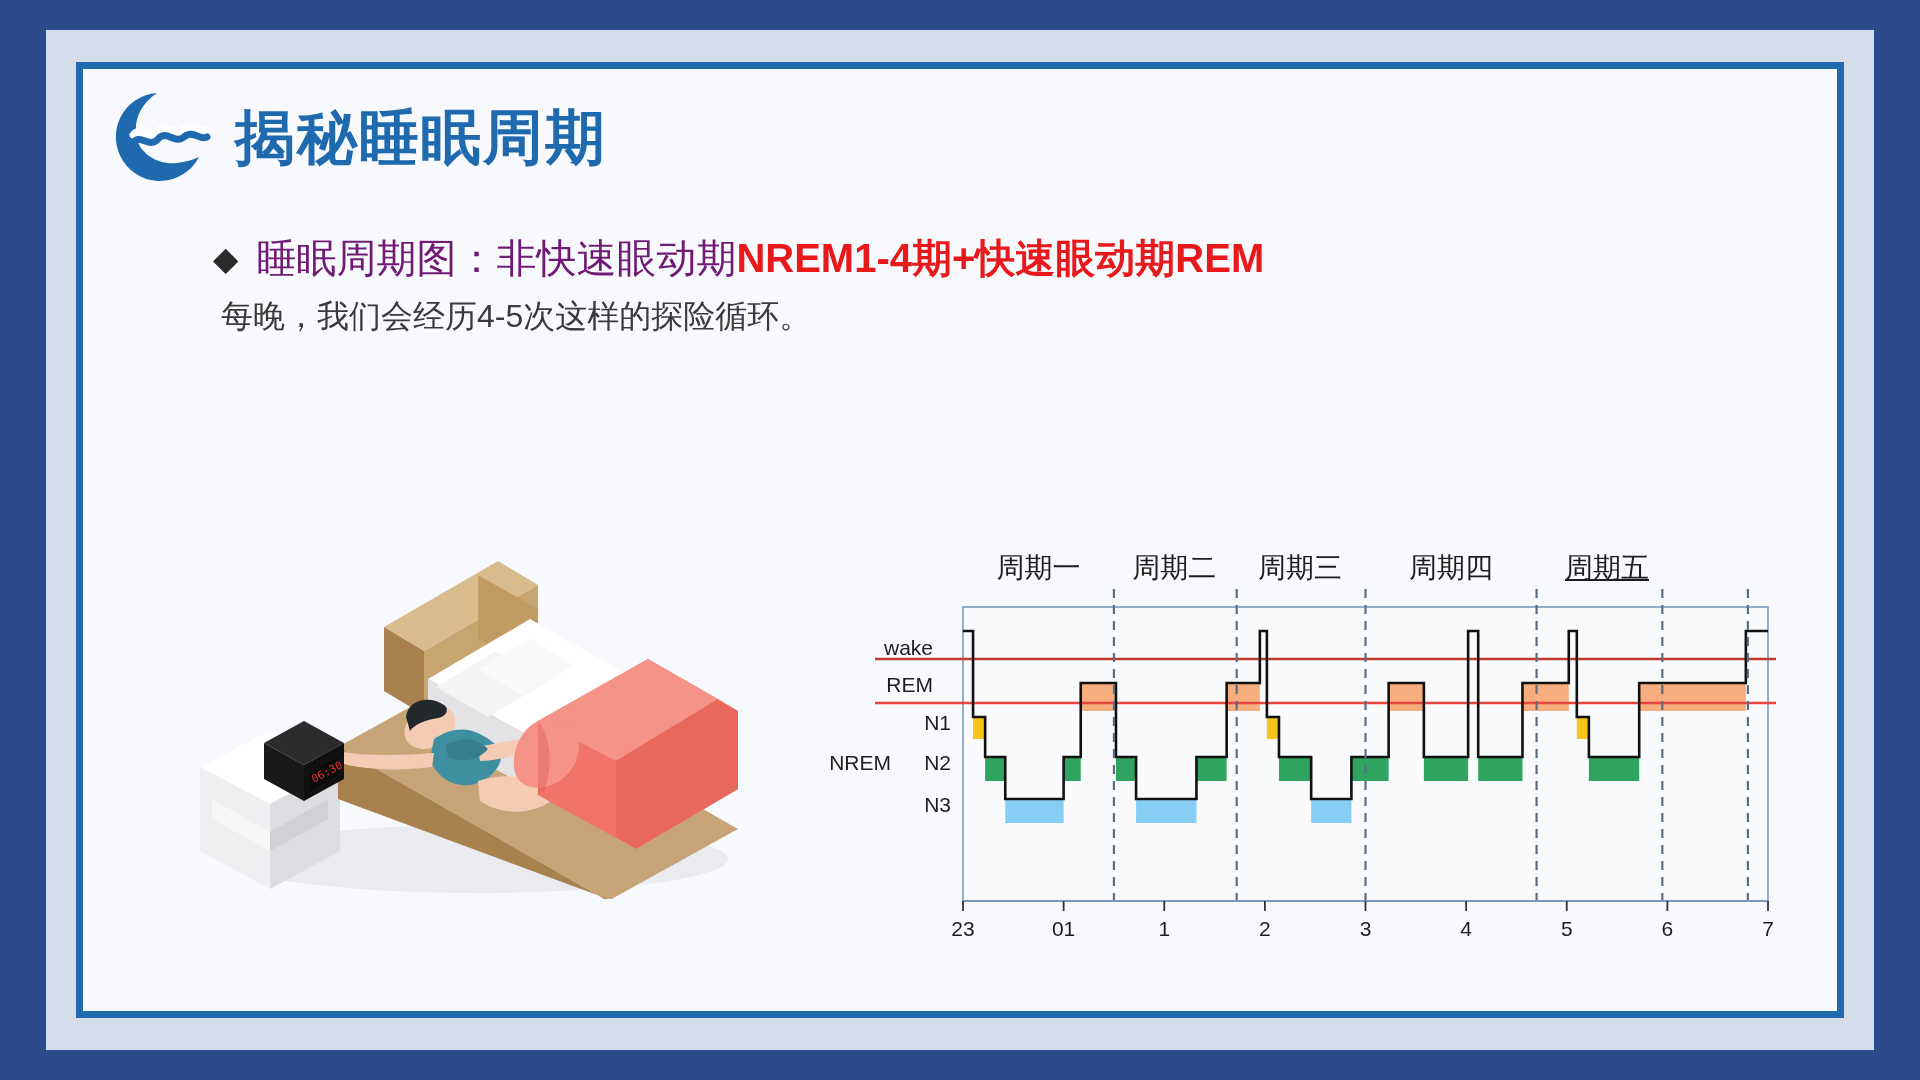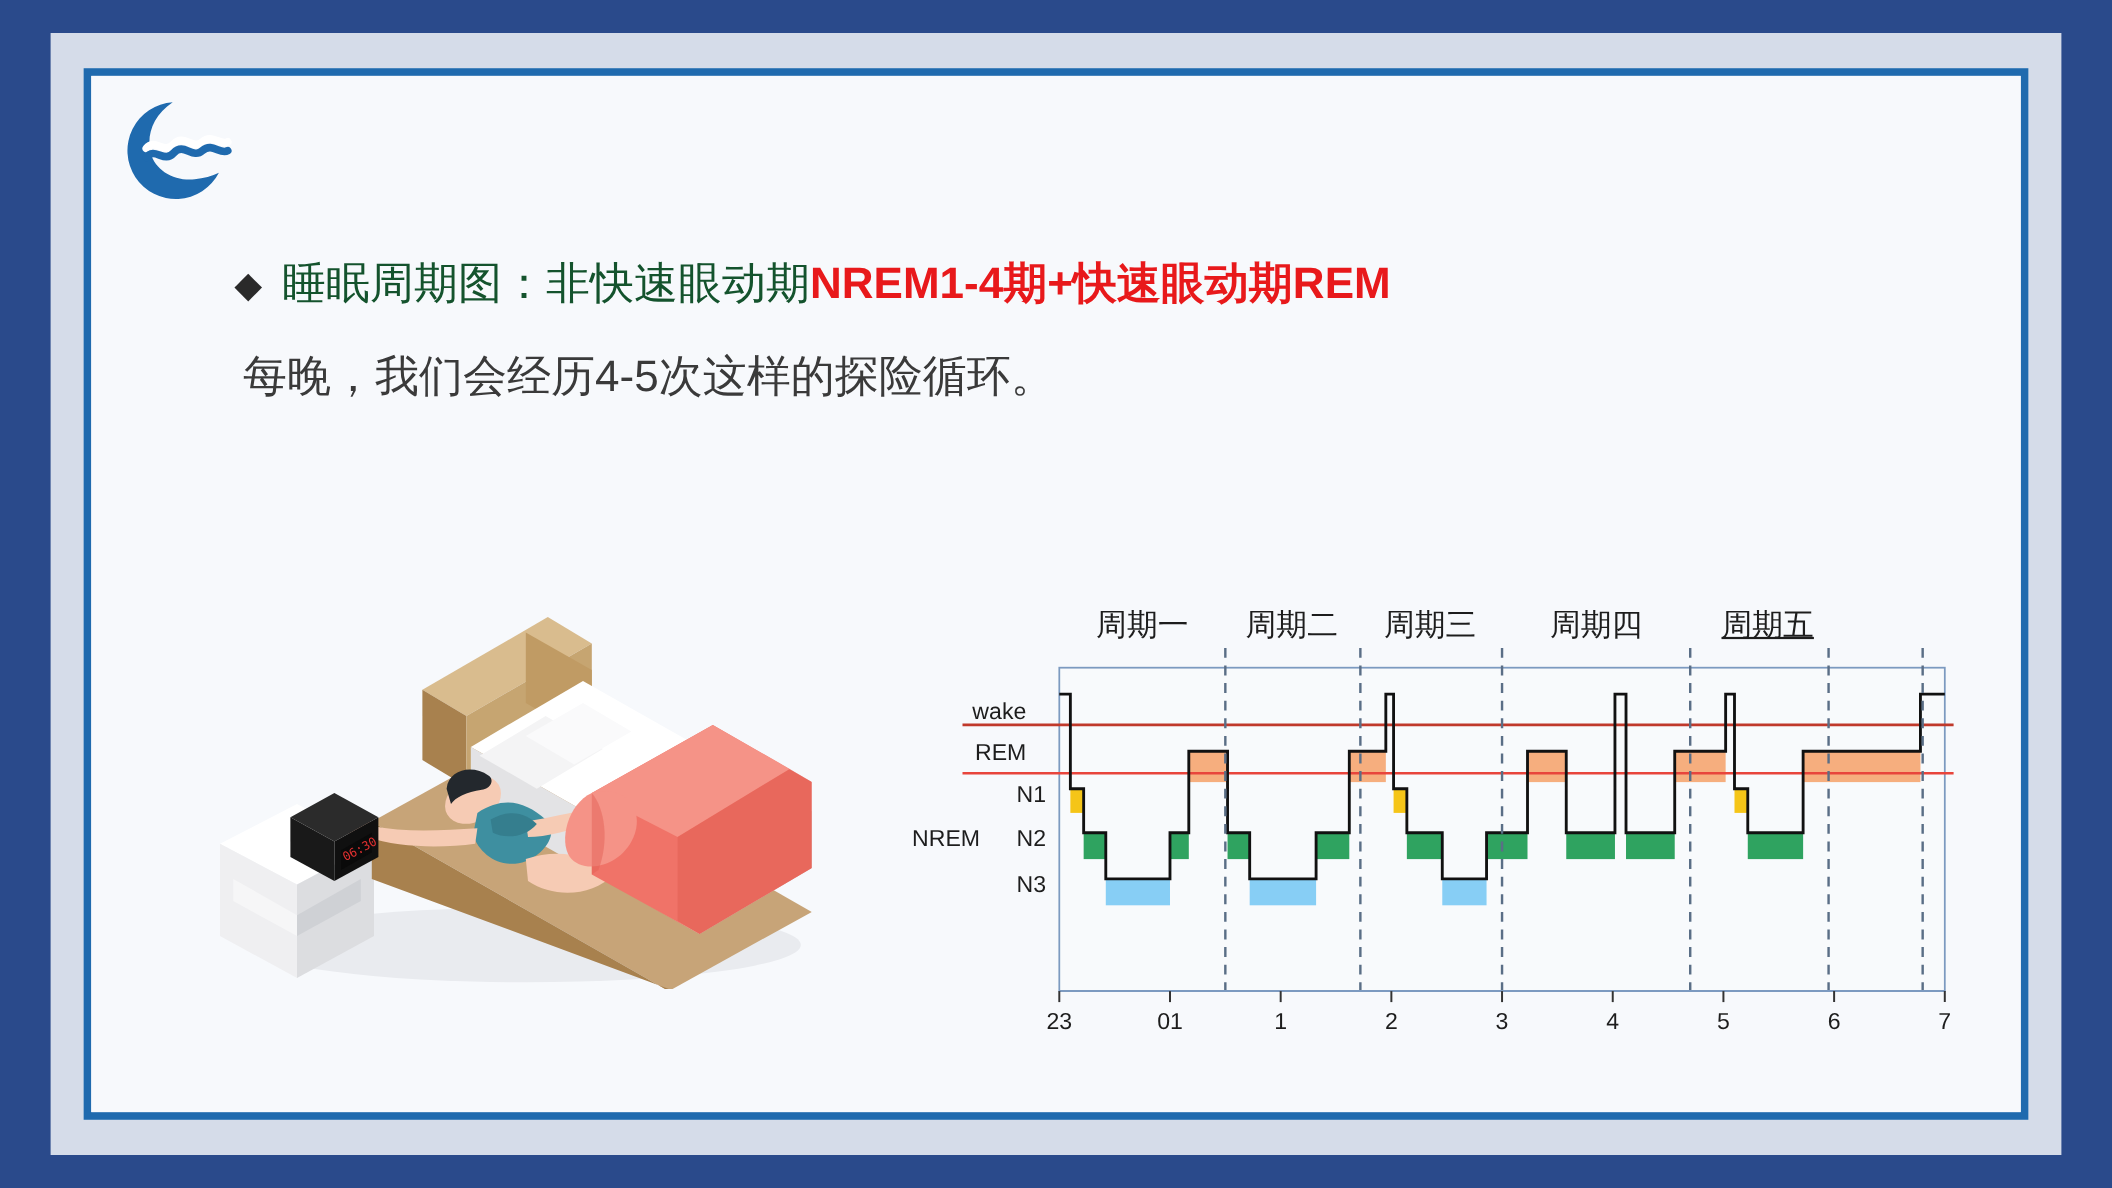--- a/index.html
+++ b/index.html
@@ -30,23 +30,23 @@
   .moon-logo{width:118px;height:118px;position:relative;flex:0 0 auto;}
   .title-text{
     font-size:60px;color:#1F6AAE;font-weight:bold;letter-spacing:2px;
     margin-left:14px;line-height:1;white-space:nowrap;
   }
 
   
   .bullet-block{position:absolute;left:130px;top:160px;width:1500px;}
   .bullet-line1{display:flex;align-items:center;font-size:40px;color:#3A3A3A;line-height:1.45;}
   .diamond{font-size:33px;color:#2A2A2A;margin-right:18px;line-height:1;}
-  .b-black{color:#14532d;}
+  .b-black{color:#701a75;}
   .b-red{color:#E8191B;font-weight:bold;}
-  .bullet-line2{font-size:40px;color:#3A3A3A;margin-top:26px;margin-left:8px;line-height:1.45;}
+  .bullet-line2{font-size:32px;color:#3A3A3A;margin-top:6px;margin-left:8px;line-height:1.45;}
 
   
   .bed-art{position:absolute;left:95px;top:430px;width:560px;height:400px;}
 
   
   .chart-wrap{position:absolute;left:700px;top:480px;width:1000px;height:420px;}
   .cycle-labels{position:absolute;left:0;top:0;width:1000px;height:40px;}
   .cycle-label{
     position:absolute;top:0;font-size:28px;color:#1D1D1D;
     transform:translateX(-50%);white-space:nowrap;
@@ -73,20 +73,21 @@
   <div class="slide-body">
 
     <div class="header">
       <div class="moon-logo">
         <svg width="118" height="118" viewBox="0 0 118 118">
           <path d="M96 78 A44 44 0 1 1 54 14 C36 26 30 44 34 60 C38 76 56 86 74 84 C82 83 90 81 96 78 Z" fill="#1F6AAE"></path>
           <path d="M30 56 C38 46 46 62 55 52 C64 42 72 58 81 50 C90 42 97 54 104 50" fill="none" stroke="#FFFFFF" stroke-width="7" stroke-linecap="round"></path>
           <path d="M30 64 C38 54 46 70 55 60 C64 50 72 66 81 58 C90 50 97 62 104 58" fill="none" stroke="#1F6AAE" stroke-width="7" stroke-linecap="round"></path>
         </svg>
       </div>
+      <div class="title-text">揭秘睡眠周期</div>
     </div>
 
     <div class="bullet-block">
       <div class="bullet-line1">
         <span class="diamond">◆</span>
         <span class="b-black">睡眠周期图：非快速眼动期</span>
           <span class="b-red">NREM1-4期+快速眼动期REM</span>
       </div>
       <div class="bullet-line2">每晚，我们会经历4-5次这样的探险循环。</div>
     </div>

